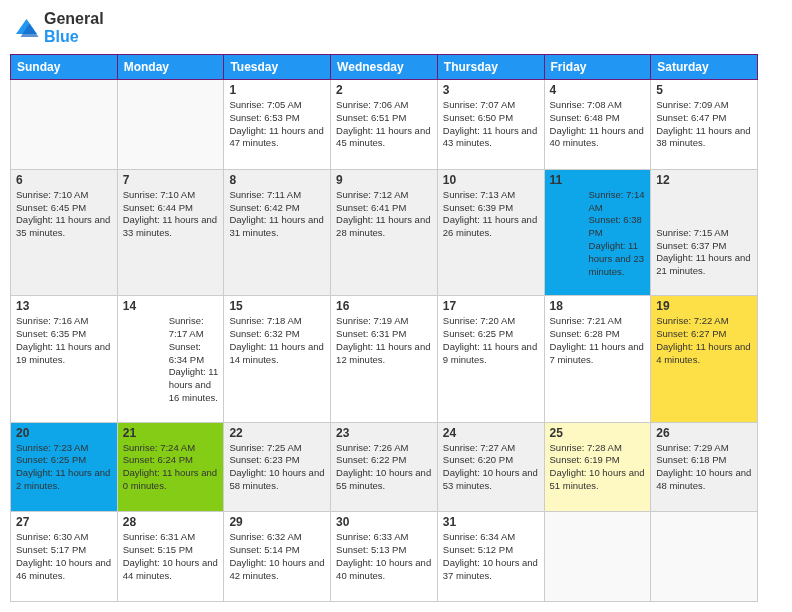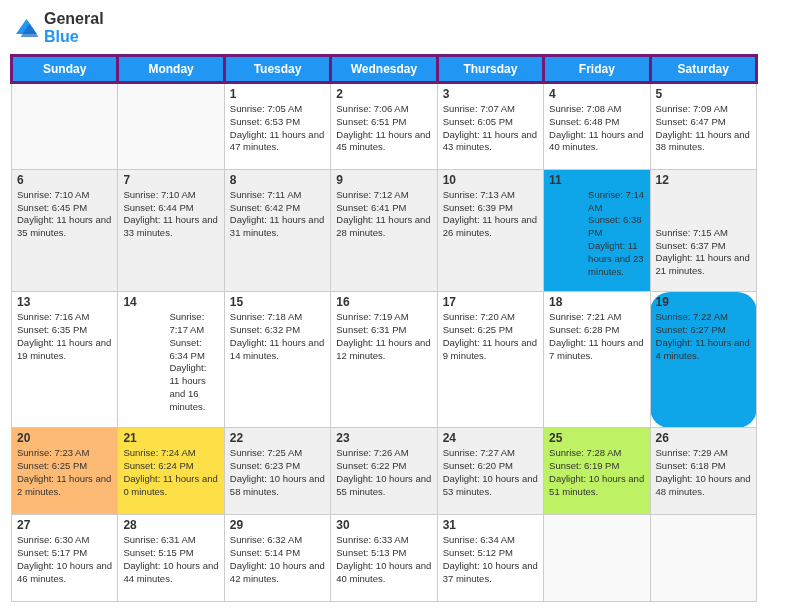--- a/index.html
+++ b/index.html
@@ -48,22 +48,22 @@
       width: 100%;
       border-collapse: collapse;
       flex: 1;
     }
     .calendar th {
       background: #2196F3;
       color: white;
       padding: 5px 6px;
       font-size: 12px;
       font-weight: bold;
-      text-align: center;
-      border: 3px solid #701a75;
+      text-align: left;
+      border: 1px solid #701a75;
     }
     .calendar td {
       border: 1px solid #ccc;
       vertical-align: top;
       padding: 3px 5px;
       width: calc(100% / 7);
       height: 80px;
       font-size: 10px;
       color: #333;
       background: #fff;
@@ -136,21 +136,21 @@
           </td>
           <td style="background: rgb(255, 255, 255);">
             <div class="day-number">2</div>
             <div class="day-info" style="white-space: pre-line;">Sunrise: 7:06 AM
 Sunset: 6:51 PM
 Daylight: 11 hours and 45 minutes.</div>
           </td>
           <td style="background: rgb(255, 255, 255);">
             <div class="day-number">3</div>
             <div class="day-info" style="white-space: pre-line;">Sunrise: 7:07 AM
-Sunset: 6:05 PM
+Sunset: 6:50 PM
 Daylight: 11 hours and 43 minutes.</div>
           </td>
           <td style="background: rgb(255, 255, 255);">
             <div class="day-number">4</div>
             <div class="day-info" style="white-space: pre-line;">Sunrise: 7:08 AM
 Sunset: 6:48 PM
 Daylight: 11 hours and 40 minutes.</div>
           </td>
           <td style="background: rgb(255, 255, 255);">
             <div class="day-number">5</div>
@@ -233,35 +233,35 @@
             <div class="day-info" style="white-space: pre-line;">Sunrise: 7:20 AM
 Sunset: 6:25 PM
 Daylight: 11 hours and 9 minutes.</div>
           </td>
           <td style="background: rgb(255, 255, 255);">
             <div class="day-number">18</div>
             <div class="day-info" style="white-space: pre-line;">Sunrise: 7:21 AM
 Sunset: 6:28 PM
 Daylight: 11 hours and 7 minutes.</div>
           </td>
-          <td style="background: #0ea5e9; border-radius: 20px;">
+          <td style="background: #fde047;">
             <div class="day-number">19</div>
             <div class="day-info" style="white-space: pre-line;">Sunrise: 7:22 AM
 Sunset: 6:27 PM
 Daylight: 11 hours and 4 minutes.</div>
           </td>
         </tr>
         <tr>
-          <td style="background: #fdba74;">
+          <td style="background: #0ea5e9;">
             <div class="day-number">20</div>
             <div class="day-info" style="white-space: pre-line;">Sunrise: 7:23 AM
 Sunset: 6:25 PM
 Daylight: 11 hours and 2 minutes.</div>
           </td>
-          <td style="background: #fde047;">
+          <td style="background: #84cc16;">
             <div class="day-number">21</div>
             <div class="day-info" style="white-space: pre-line;">Sunrise: 7:24 AM
 Sunset: 6:24 PM
 Daylight: 11 hours and 0 minutes.</div>
           </td>
           <td style="background: rgb(240, 240, 240);">
             <div class="day-number">22</div>
             <div class="day-info" style="white-space: pre-line;">Sunrise: 7:25 AM
 Sunset: 6:23 PM
 Daylight: 10 hours and 58 minutes.</div>
@@ -271,21 +271,21 @@
             <div class="day-info" style="white-space: pre-line;">Sunrise: 7:26 AM
 Sunset: 6:22 PM
 Daylight: 10 hours and 55 minutes.</div>
           </td>
           <td style="background: rgb(240, 240, 240);">
             <div class="day-number">24</div>
             <div class="day-info" style="white-space: pre-line;">Sunrise: 7:27 AM
 Sunset: 6:20 PM
 Daylight: 10 hours and 53 minutes.</div>
           </td>
-          <td style="background: #bef264;">
+          <td style="background: #fef9c3;">
             <div class="day-number">25</div>
             <div class="day-info" style="white-space: pre-line;">Sunrise: 7:28 AM
 Sunset: 6:19 PM
 Daylight: 10 hours and 51 minutes.</div>
           </td>
           <td style="background: rgb(240, 240, 240);">
             <div class="day-number">26</div>
             <div class="day-info" style="white-space: pre-line;">Sunrise: 7:29 AM
 Sunset: 6:18 PM
 Daylight: 10 hours and 48 minutes.</div>

